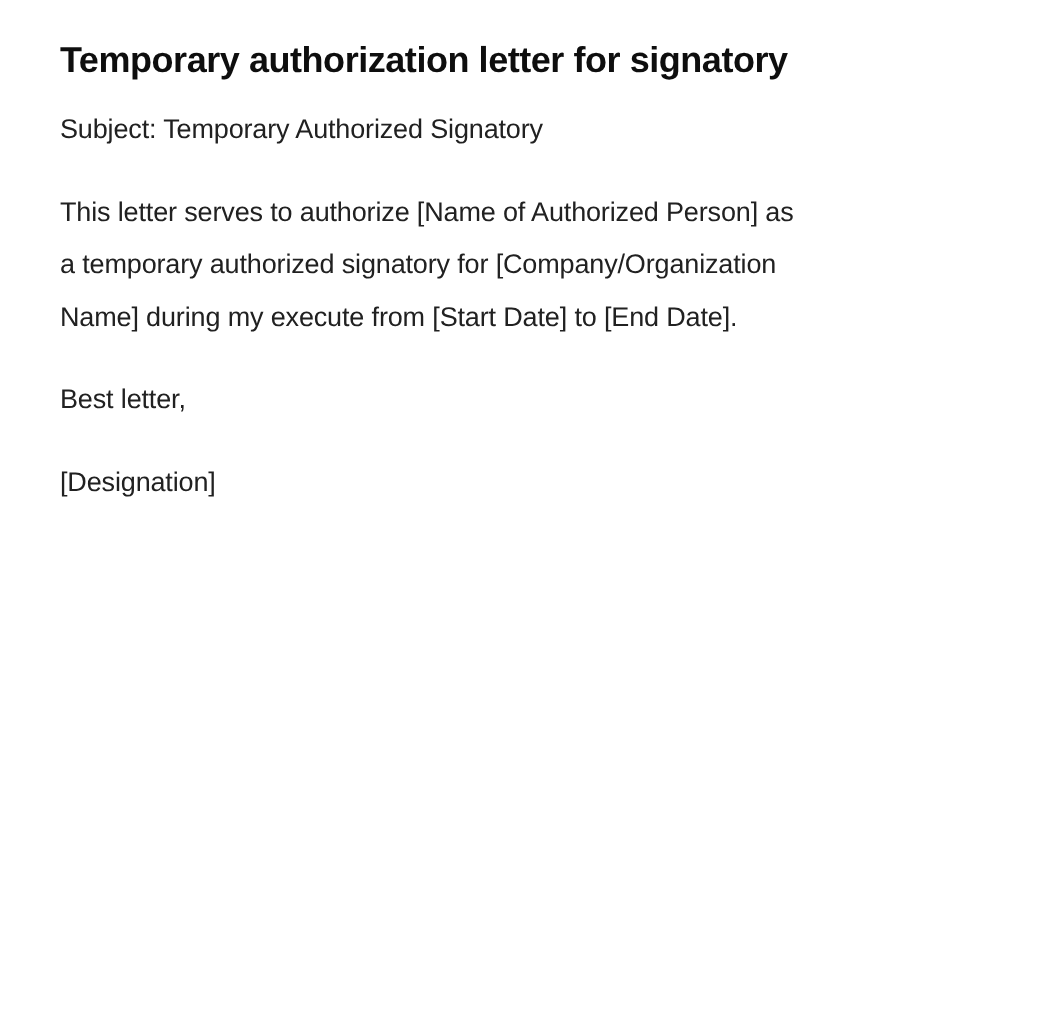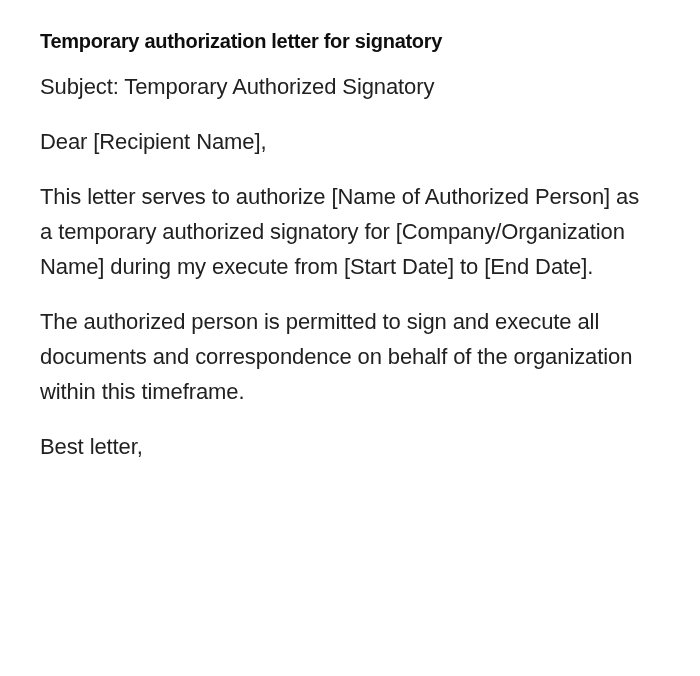--- a/index.html
+++ b/index.html
@@ -12,51 +12,48 @@
     background: #ffffff;
     font-family: "Liberation Sans", sans-serif;
     overflow: hidden;
   }
   .letter {
     padding: 27px 38px 0 40px;
     width: 600px;
   }
   .letter-title {
     margin: 0 0 14px 0;
-    font-size: 20px;
+    font-size: 24px;
     line-height: 28px;
     font-weight: 700;
     letter-spacing: -0.3px;
     color: #0e0e0e;
   }
   .letter p {
     margin: 0 0 20px 0;
-    font-size: 22px;
+    font-size: 18px;
     line-height: 35px;
     font-weight: 400;
     letter-spacing: -0.1px;
     color: #212121;
     white-space: pre-line; 
   }
 </style>
 </head>
 <body>
 
 <div class="letter">
   <h1 class="letter-title">Temporary authorization letter for signatory</h1>
 
   <p>Subject: Temporary Authorized Signatory</p>
 
-  <p>Dear [Recipient Name],</p>
 
   <p>This letter serves to authorize [Name of Authorized Person] as
 a temporary authorized signatory for [Company/Organization
 Name] during my execute from [Start Date] to [End Date].</p>
 
-  <p>The authorized person is permitted to sign and execute all
-documents and correspondence on behalf of the organization
-within this timeframe.</p>
 
 
   <p>Best letter,</p>
 
 
+  <p>[Designation]</p>
 </div>
 
 </body></html>

